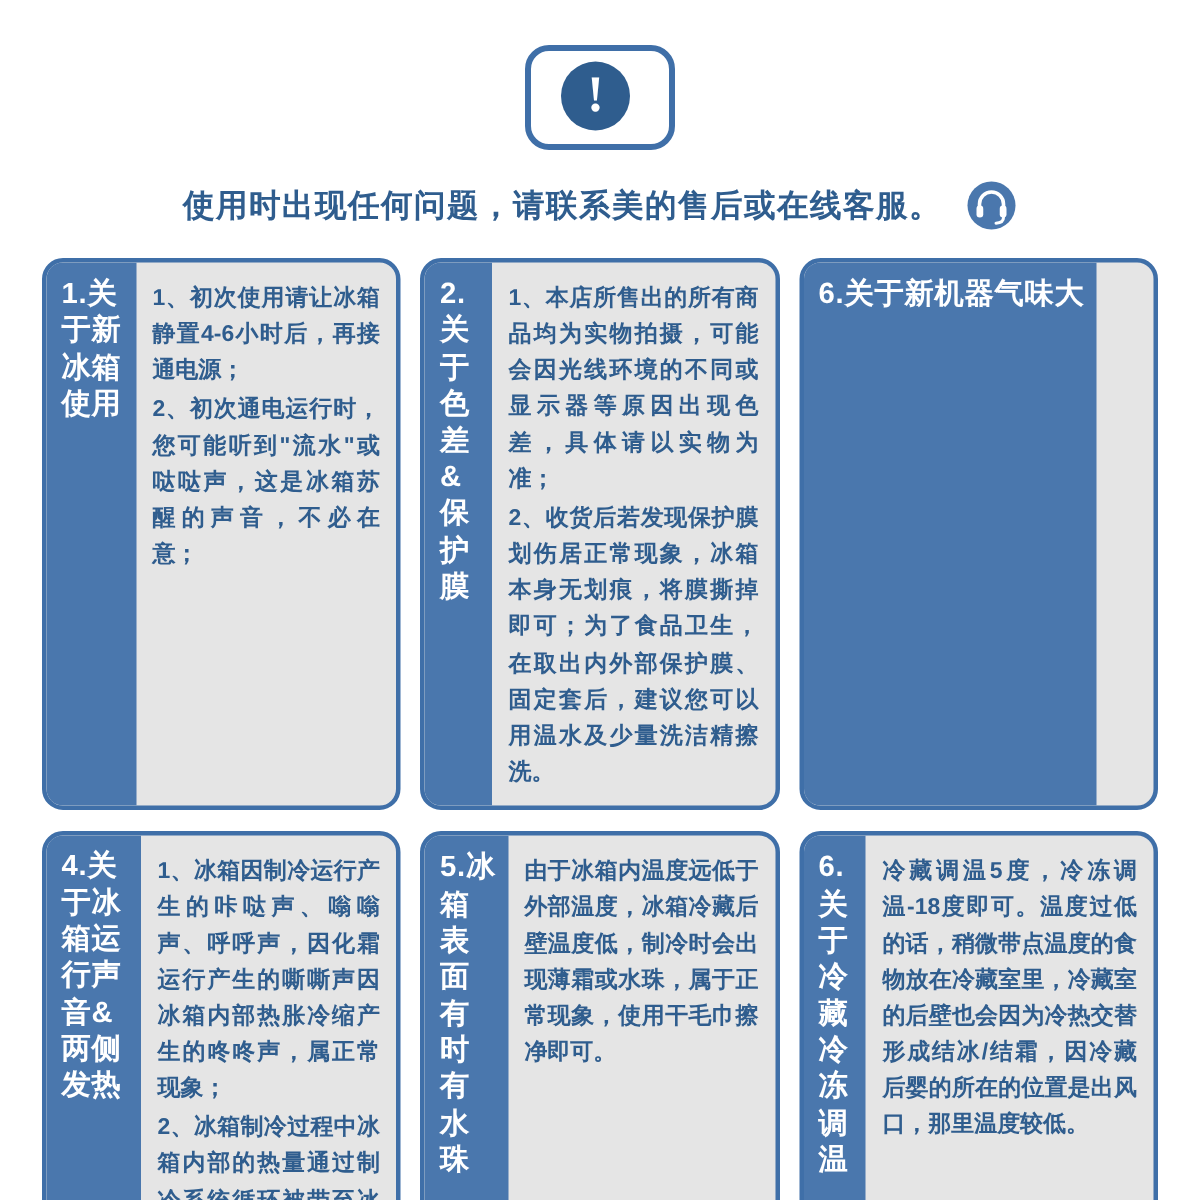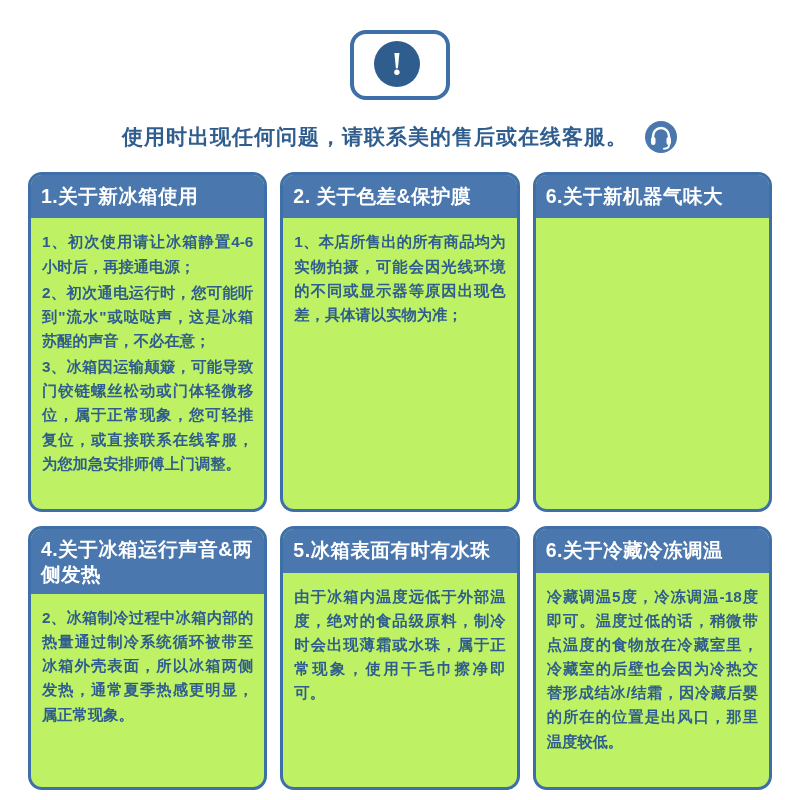--- a/index.html
+++ b/index.html
@@ -87,22 +87,22 @@
     grid-template-columns: repeat(3, 1fr);
     grid-template-rows: auto auto;
     gap: 14px 13px;
     flex: 1 1 auto;
   }
   .card {
     border: 3px solid #3f6fa8;
     border-radius: 14px;
     overflow: hidden;
     display: flex;
-    flex-direction: column;
-    background: #bef264;
+    flex-direction: row;
+    background: #e5e5e5;
   }
   .card-head {
     background: #4a77ad;
     color: #ffffff;
     font-size: 19.5px;
     font-weight: bold;
     padding: 9px 8px 10px 10px;
     line-height: 1.25;
     letter-spacing: 0.5px;
   }
@@ -151,46 +151,47 @@
     </span>
   </div>
 
   <div class="grid">
 
     <div class="card">
       <div class="card-head">1.关于新冰箱使用</div>
       <div class="card-body">
         <p>1、初次使用请让冰箱静置4-6小时后，再接通电源；</p>
         <p>2、初次通电运行时，您可能听到"流水"或哒哒声，这是冰箱苏醒的声音，不必在意；</p>
-        <p>3、冰箱因运输颠簸，可能导致门铰链螺丝松动或门体轻微移位，属于正常现象，您可轻推复位，或直接联系在线客服，为您加急安排师傅上门调整。</p>
       </div>
     </div>
 
     <div class="card">
       <div class="card-head">2. 关于色差&amp;保护膜</div>
       <div class="card-body">
         <p>1、本店所售出的所有商品均为实物拍摄，可能会因光线环境的不同或显示器等原因出现色差，具体请以实物为准；</p>
+        <p>2、收货后若发现保护膜划伤居正常现象，冰箱本身无划痕，将膜撕掉即可；为了食品卫生，在取出内外部保护膜、固定套后，建议您可以用温水及少量洗洁精擦洗。</p>
       </div>
     </div>
 
     <div class="card">
       <div class="card-head">6.关于新机器气味大</div>
     </div>
 
     <div class="card row2">
       <div class="card-head two-line">4.关于冰箱运行声音&amp;两侧发热</div>
       <div class="card-body">
+        <p>1、冰箱因制冷运行产生的咔哒声、嗡嗡声、呼呼声，因化霜运行产生的嘶嘶声因冰箱内部热胀冷缩产生的咚咚声，属正常现象；</p>
         <p>2、冰箱制冷过程中冰箱内部的热量通过制冷系统循环被带至冰箱外壳表面，所以冰箱两侧发热，通常夏季热感更明显，属正常现象。</p>
       </div>
     </div>
 
     <div class="card row2">
       <div class="card-head">5.冰箱表面有时有水珠</div>
       <div class="card-body">
-        <p>由于冰箱内温度远低于外部温度，绝对的食品级原料，制冷时会出现薄霜或水珠，属于正常现象，使用干毛巾擦净即可。</p>
+        <p>由于冰箱内温度远低于外部温度，冰箱冷藏后壁温度低，制冷时会出现薄霜或水珠，属于正常现象，使用干毛巾擦净即可。</p>
       </div>
     </div>
 
     <div class="card row2">
       <div class="card-head">6.关于冷藏冷冻调温</div>
       <div class="card-body">
         <p>冷藏调温5度，冷冻调温-18度即可。温度过低的话，稍微带点温度的食物放在冷藏室里，冷藏室的后壁也会因为冷热交替形成结冰/结霜，因冷藏后婴的所在的位置是出风口，那里温度较低。</p>
       </div>
     </div>
 

